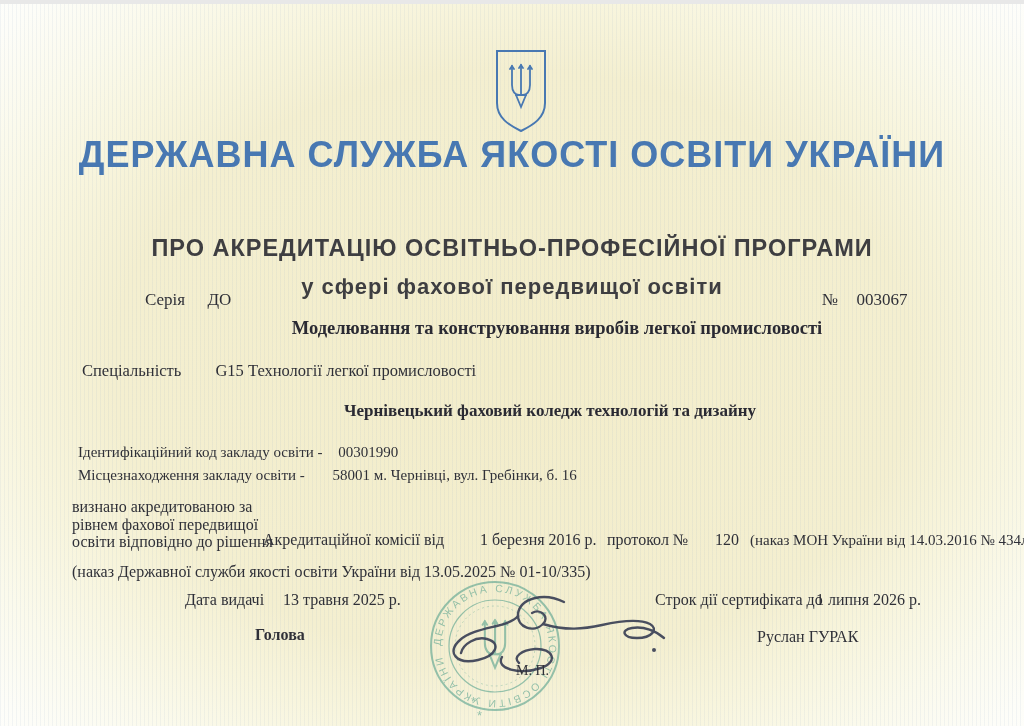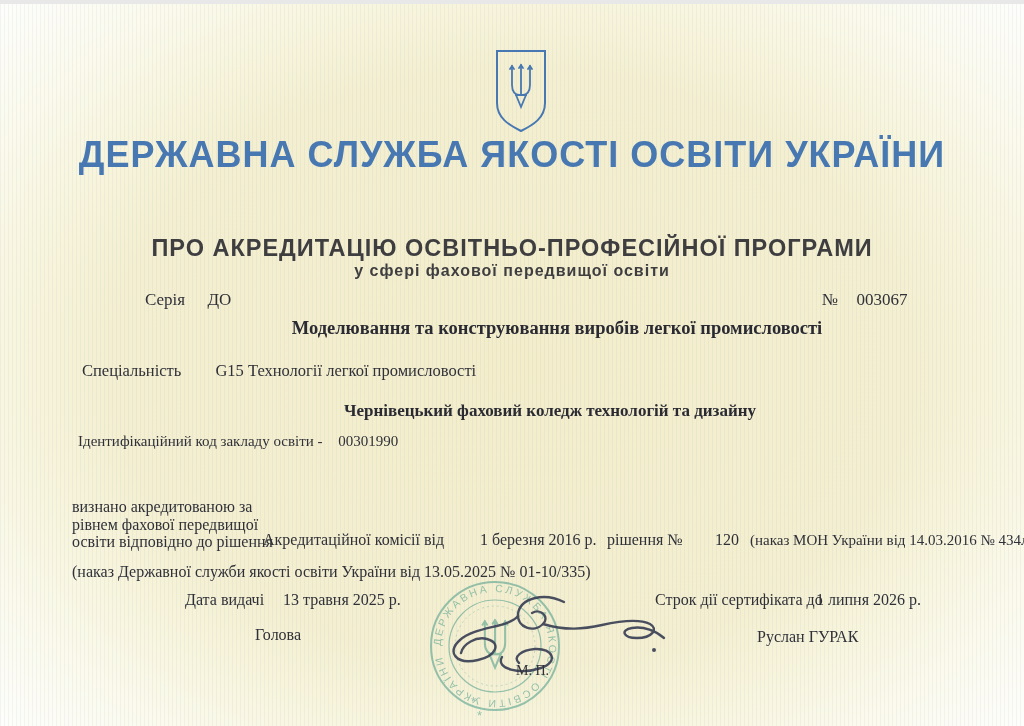--- a/index.html
+++ b/index.html
@@ -38,57 +38,57 @@
     top:198px;
     font-family:"Liberation Sans", sans-serif;
     font-weight:700;font-size:30px;letter-spacing:3px;color:#3e3e41;
   }
   .cert-sub1{
     top:231px;
     font-family:"Liberation Sans", sans-serif;
     font-weight:700;font-size:23.5px;letter-spacing:1px;color:#3e3e41;
   }
   .cert-sub2{
-    top:258px;
-    font-family:"Liberation Sans", sans-serif;
-    font-weight:700;font-size:16px;letter-spacing:1px;color:#3e3e41;
+    top:270px;
+    font-family:"Liberation Sans", sans-serif;
+    font-weight:700;font-size:22px;letter-spacing:1px;color:#3e3e41;
   }
   .serif16{font-size:16px;}
   .serif15{font-size:15px;}
   .boldserif{font-weight:700;color:#2a2a33;}
 
   .series-row{left:145px;top:286px;font-size:17px;}
   .series-row .val{margin-left:18px;text-align:center;}
   .number-row{left:822px;top:286px;font-size:17px;}
   .number-row .val{margin-left:14px;}
 
   .program-name{top:314px;font-size:18.5px;transform:translateX(45px);}
   .specialty-row{left:82px;top:357px;font-size:16.5px;text-align:center;}
   .specialty-row .val{margin-left:30px;}
   .institution{top:397px;font-size:17px;transform:translateX(38px);}
 
-  .id-row{left:78px;top:429px;}
+  .id-row{left:78px;top:440px;}
   .id-row .val{margin-left:12px;}
   .loc-row{left:78px;top:463px;}
   .loc-row .val{margin-left:24px;}
 
   .recognition{left:72px;top:494px;font-size:16px;line-height:17.5px;width:230px;}
   .commission-label{left:263px;top:527px;}
   .commission-date{left:480px;top:527px;}
   .protocol-label{left:607px;top:527px;}
   .protocol-number{left:715px;top:527px;}
   .mon-order{left:750px;top:528px;white-space:nowrap;}
   .dsqe-order{left:72px;top:559px;font-size:16px;}
 
   .issue-label{left:185px;top:587px;}
   .issue-value{left:283px;top:587px;}
   .validity-label{left:655px;top:587px;}
   .validity-value{left:816px;top:587px;text-align:center;}
 
-  .chairman-label{left:255px;top:622px;}
+  .chairman-label{left:255px;top:622px;font-weight:bold;}
   .chairman-name{left:757px;top:624px;}
   .seal-mark{left:516px;top:659px;font-size:14px;}
 
   .stamp{left:405px;top:552px;color:#3f9683;opacity:.52;}
   .stamp text{fill:#3f9683;font-family:"Liberation Sans", sans-serif;}
   .signature{left:414px;top:582px;opacity:.92;}
 </style>
 </head>
 <body>
 
@@ -134,30 +134,34 @@
     <span>Спеціальність</span>
     <span class="val">G15 Технології легкої промисловості</span>
   </div>
 
   <div class="abs center institution boldserif">Чернівецький фаховий коледж технологій та дизайну</div>
 
   <div class="abs id-row serif15">
     <span>Ідентифікаційний код закладу освіти -</span>
     <span class="val">00301990</span>
   </div>
+  <div class="abs loc-row serif15">
+    <span>Місцезнаходження закладу освіти -</span>
+    <span class="val">58001 м. Чернівці, вул. Гребінки, б. 16</span>
+  </div>
 
   <div class="abs commission-label serif16">Акредитаційної комісії від</div>
 
   <div class="abs recognition">
     <div>визнано акредитованою за</div>
     <div>рівнем фахової передвищої</div>
     <div>освіти відповідно до рішення</div>
   </div>
   <div class="abs commission-date serif16">1 березня 2016 р.</div>
-  <div class="abs protocol-label serif16">рішення №</div>
+  <div class="abs protocol-label serif16">протокол №</div>
   <div class="abs protocol-number serif16">120</div>
   <div class="abs mon-order serif15">(наказ МОН України від 14.03.2016 № 434л),</div>
 
   <svg class="abs stamp" width="180" height="180" viewBox="0 0 180 180">
     <defs>
       <path id="stamp-text-circle" d="M 36,90 A 54,54 0 1 1 144,90 A 54,54 0 1 1 36,90" fill="none"></path>
     </defs>
     <circle cx="90" cy="90" r="64" fill="none" stroke="currentColor" stroke-width="2"></circle>
     <circle cx="90" cy="90" r="46" fill="none" stroke="currentColor" stroke-width="1.2"></circle>
     <circle cx="90" cy="90" r="40" fill="none" stroke="currentColor" stroke-width="0.8" stroke-dasharray="2 3" opacity="0.7"></circle>

